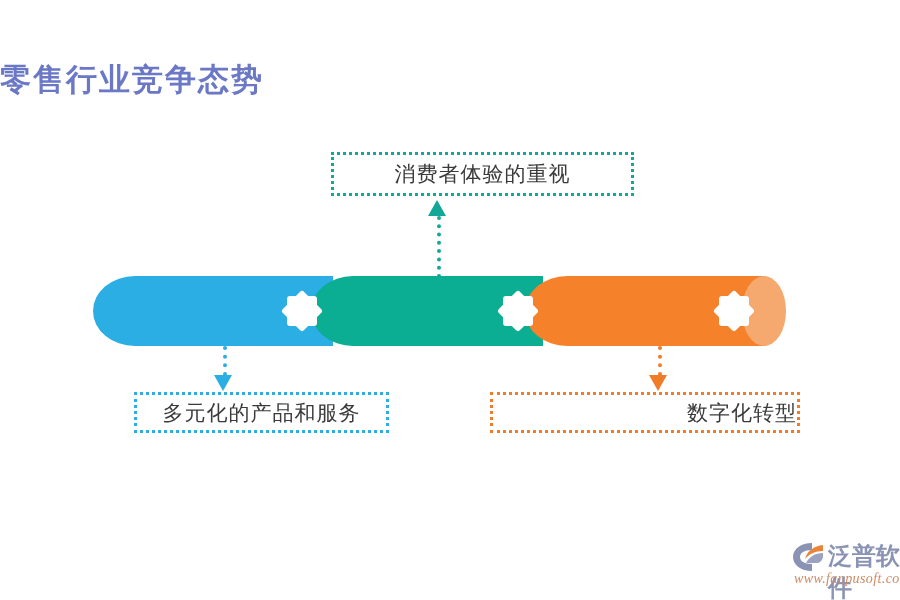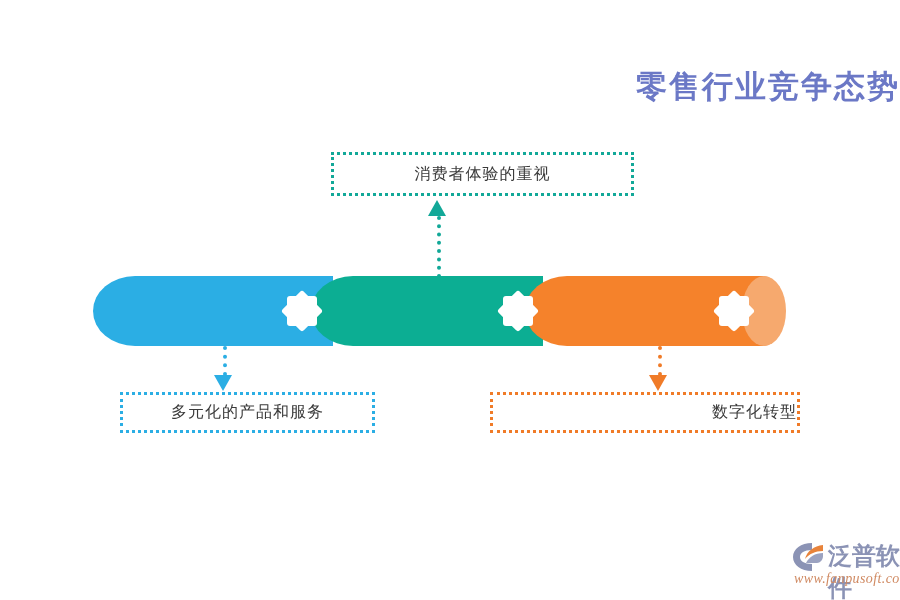--- a/index.html
+++ b/index.html
@@ -17,52 +17,52 @@
     position: relative;
     width: 900px;
     height: 600px;
     background: #ffffff;
   }
 
   
   .title {
     position: absolute;
     left: 0;
-    top: 66px;
+    top: 59px;
     width: 900px;
-    text-align: right;
+    text-align: left;
     font-size: 31px;
     font-weight: bold;
     letter-spacing: 2px;
     color: #6B78C6;
     font-family: "Liberation Serif", "DejaVu Serif", serif;
   }
 
   
   .callout {
     position: absolute;
     box-sizing: border-box;
     background: #ffffff;
     display: flex;
     align-items: center;
     justify-content: center;
-    font-size: 16px;
+    font-size: 21px;
     color: #3A3A3A;
     letter-spacing: 1px;
     font-family: Liberation Sans, sans-serif;
   }
   .callout-top {
     left: 331px;
     top: 152px;
     width: 303px;
     height: 44px;
     border: 3px dotted #12A898;
   }
   .callout-left {
-    left: 120px;
+    left: 134px;
     top: 392px;
     width: 255px;
     height: 41px;
     border: 3px dotted #2BAEE4;
   }
   .callout-right {
     left: 490px;
     top: 392px;
     width: 310px;
     height: 41px;

